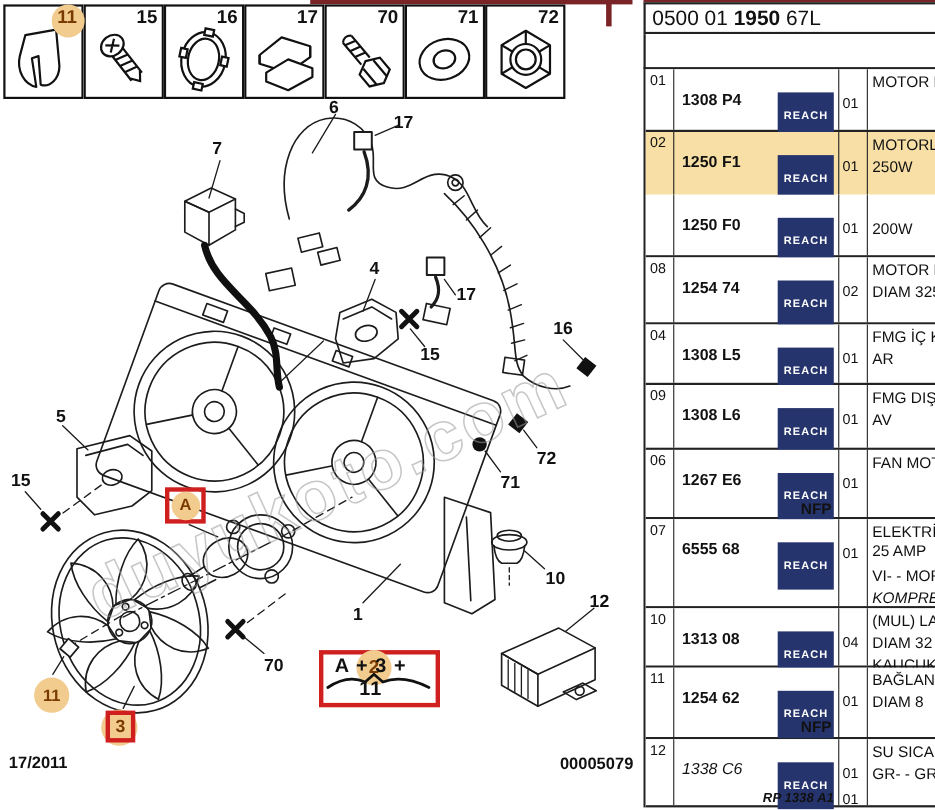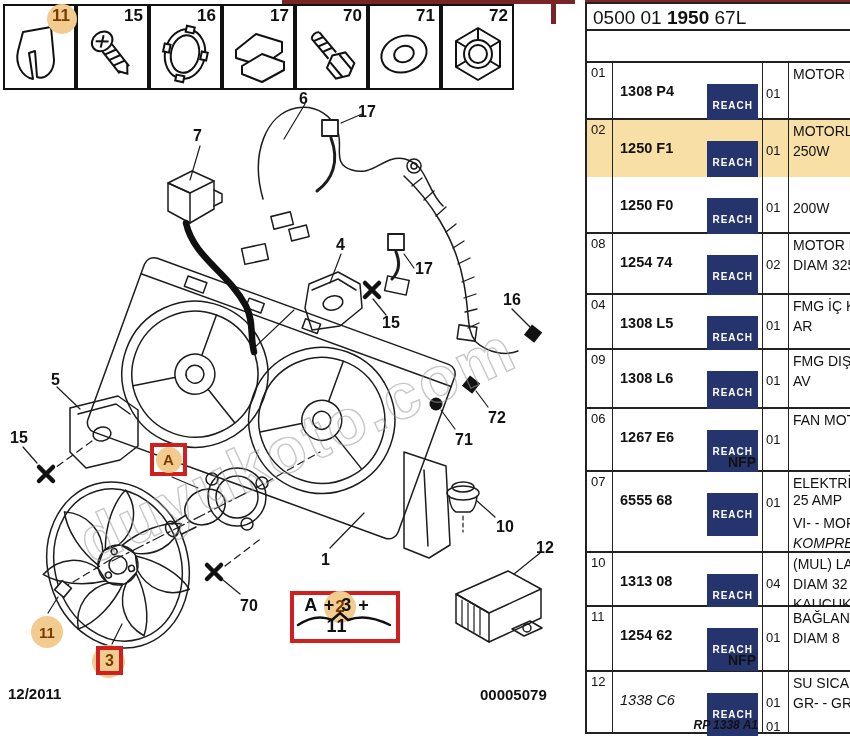--- a/index.html
+++ b/index.html
@@ -307,22 +307,22 @@
   <div class="redbox" style="left:96px;top:646px;width:27px;height:29px;color:#7a3b00;font-weight:bold;font-size:16px">3</div>
 
   <div class="redbox" style="left:290px;top:591px;width:110px;height:52px;background:#fff">
     <div class="tanc" style="left:30px;top:-4px;width:32px;height:32px;font-size:17px">2</div>
     <svg width="102" height="44" style="position:absolute;left:0;top:0;z-index:5">
       <path d="M4,30 Q22,18 38,25 L46,18 L54,25 Q72,18 96,30" fill="none" stroke="#111" stroke-width="2.5" stroke-linecap="round"></path>
     </svg>
     <div style="position:absolute;left:0;right:16px;bottom:2px;text-align:center;font-weight:bold;font-size:18px;letter-spacing:1px;z-index:6">A + 3 + 11</div>
   </div>
 
-  <div class="stamp" style="left:8px;top:685px">12/2011</div>
-  <div class="stamp" style="left:480px;top:686px">00005079</div>
+  <div class="stamp" style="left:8px;top:685px">17/2011</div>
+  <div class="stamp" style="left:509px;top:686px">00005079</div>
 
   <div class="pt">
     <div class="title">
       <span>0500 01 </span><b>1950</b><span> 67L</span>
     </div>
     <div class="gap"></div>
     <div class="rows">
         <div class="row" style="height: 57px;">
           <div class="c1">01</div>
           <div class="c2">

